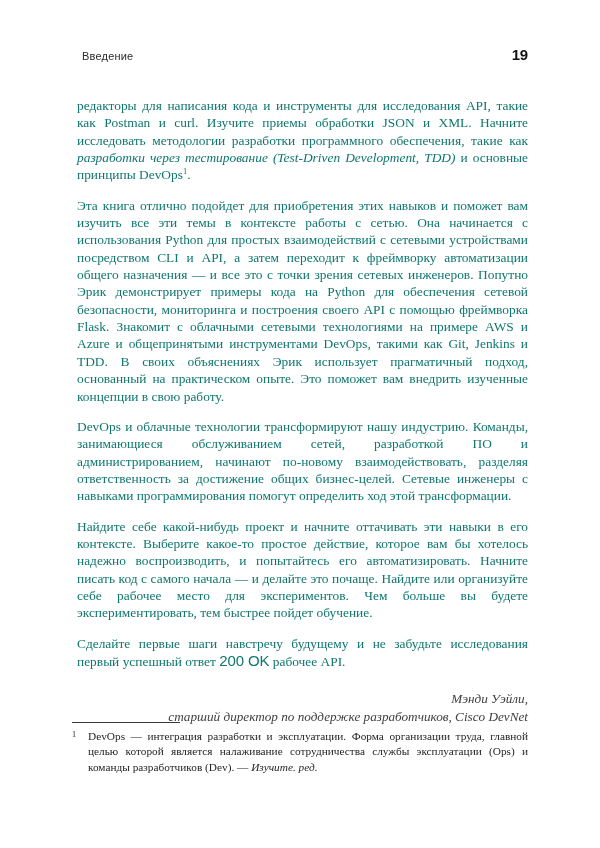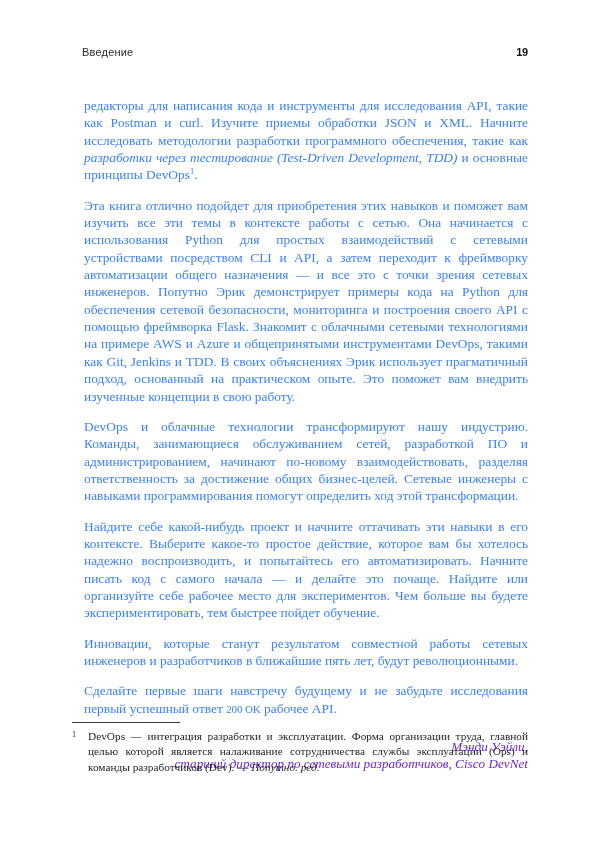--- a/index.html
+++ b/index.html
@@ -36,65 +36,65 @@
   }
   .running-head-title {
     font-family: "Liberation Sans", sans-serif;
     font-size: 11px;
     letter-spacing: 0.2px;
     color: #2b2b2b;
     padding-left: 10px;
   }
   .running-head-page {
     font-family: "Liberation Sans", sans-serif;
-    font-size: 11px;
+    font-size: 15px;
     font-weight: bold;
     color: #121212;
     letter-spacing: -0.2px;
   }
 
   
   .body-block {
     position: absolute;
     left: 72px;
     top: 97px;
     width: 456px;
   }
 
   p.para {
-    margin: 0 0 13px 12px;
+    margin: 0 0 13px 5px;
     font-size: 13.4px;
     line-height: 17.35px;
     text-align: justify;
     text-justify: inter-word;
     hyphens: manual;
-    color: #3b82f6;
+    color: #0f766e;
   }
   p.para:last-child { margin-bottom: 0; }
 
   .it { font-style: italic; }
   .mono {
-    font-family: Liberation Serif, serif;
-    font-size: 11px;
+    font-family: Liberation Sans, sans-serif;
+    font-size: 15px;
     letter-spacing: -0.1px;
   }
   sup.fn-ref {
     font-size: 8.4px;
     vertical-align: super;
     line-height: 0;
   }
 
   
   .signature {
     margin-top: 20px;
     text-align: right;
     font-style: italic;
     font-size: 13.2px;
     line-height: 17.35px;
-    color: #6d28d9;
+    color: #404040;
   }
   .signature .sig-line { display: block; }
 
   
   .footnote-area {
     position: absolute;
     left: 72px;
     top: 722px;
     width: 456px;
   }
@@ -128,31 +128,30 @@
     <span class="running-head-title">Введение</span>
     <span class="running-head-page">19</span>
   </div>
 
   <div class="body-block">
     <div id="paragraph-host">
         <p class="para"><span>редакторы для написания кода и инструменты для исследования API, такие как Postman и curl. Изучите приемы обработки JSON и XML. Начните исследовать методологии разработки программного обеспечения, такие как </span><span class="it">разработки через тестирование (Test-Driven Development, TDD)</span><span> и основные принципы DevOps</span><sup class="fn-ref">1</sup><span>.</span></p>
         <p class="para"><span>Эта книга отлично подойдет для приобретения этих навыков и поможет вам изучить все эти темы в контексте работы с сетью. Она начинается с использования Python для простых взаимодействий с сетевыми устройствами посредством CLI и API, а затем переходит к фреймворку автоматизации общего назначения — и все это с точки зрения сетевых инженеров. Попутно Эрик демонстрирует примеры кода на Python для обеспечения сетевой безопасности, мониторинга и построения своего API с помощью фреймворка Flask. Знакомит с облачными сетевыми технологиями на примере AWS и Azure и общепринятыми инструментами DevOps, такими как Git, Jenkins и TDD. В своих объяснениях Эрик использует прагматичный подход, основанный на практическом опыте. Это поможет вам внедрить изученные концепции в свою работу.</span></p>
         <p class="para"><span>DevOps и облачные технологии трансформируют нашу индустрию. Команды, занимающиеся обслуживанием сетей, разработкой ПО и администрированием, начинают по-новому взаимодействовать, разделяя ответственность за достижение общих бизнес-целей. Сетевые инженеры с навыками программирования помогут определить ход этой трансформации.</span></p>
         <p class="para"><span>Найдите себе какой-нибудь проект и начните оттачивать эти навыки в его контексте. Выберите какое-то простое действие, которое вам бы хотелось надежно воспроизводить, и попытайтесь его автоматизировать. Начните писать код с самого начала — и делайте это почаще. Найдите или организуйте себе рабочее место для экспериментов. Чем больше вы будете экспериментировать, тем быстрее пойдет обучение.</span></p>
-        <p class="para"><span>Инновации, которые станут результатом совместной работы сетевых инженеров и разработчиков в ближайшие пять лет, будут революционными.</span></p>
         <p class="para"><span>Сделайте первые шаги навстречу будущему и не забудьте исследования первый успешный ответ </span><span class="mono">200 OK</span><span> рабочее API.</span></p>
       </div>
 
     <div class="signature">
       <span class="sig-line">Мэнди Уэйли,</span>
-      <span class="sig-line">старший директор по сетевыми разработчиков, Cisco DevNet</span>
+      <span class="sig-line">старший директор по поддержке разработчиков, Cisco DevNet</span>
     </div>
   </div>
 
   <div class="footnote-area">
     <div class="footnote-rule"></div>
     <div class="footnote">
       <span class="footnote-marker">1</span>
-      <span id="footnote-host"><span>DevOps — интеграция разработки и эксплуатации. Форма организации труда, главной целью которой является налаживание сотрудничества службы эксплуатации (Ops) и команды разработчиков (Dev). — </span><span class="it">Попутно. ред.</span></span>
+      <span id="footnote-host"><span>DevOps — интеграция разработки и эксплуатации. Форма организации труда, главной целью которой является налаживание сотрудничества службы эксплуатации (Ops) и команды разработчиков (Dev). — </span><span class="it">Изучите. ред.</span></span>
     </div>
   </div>
 
 </div>
 
 </body></html>

